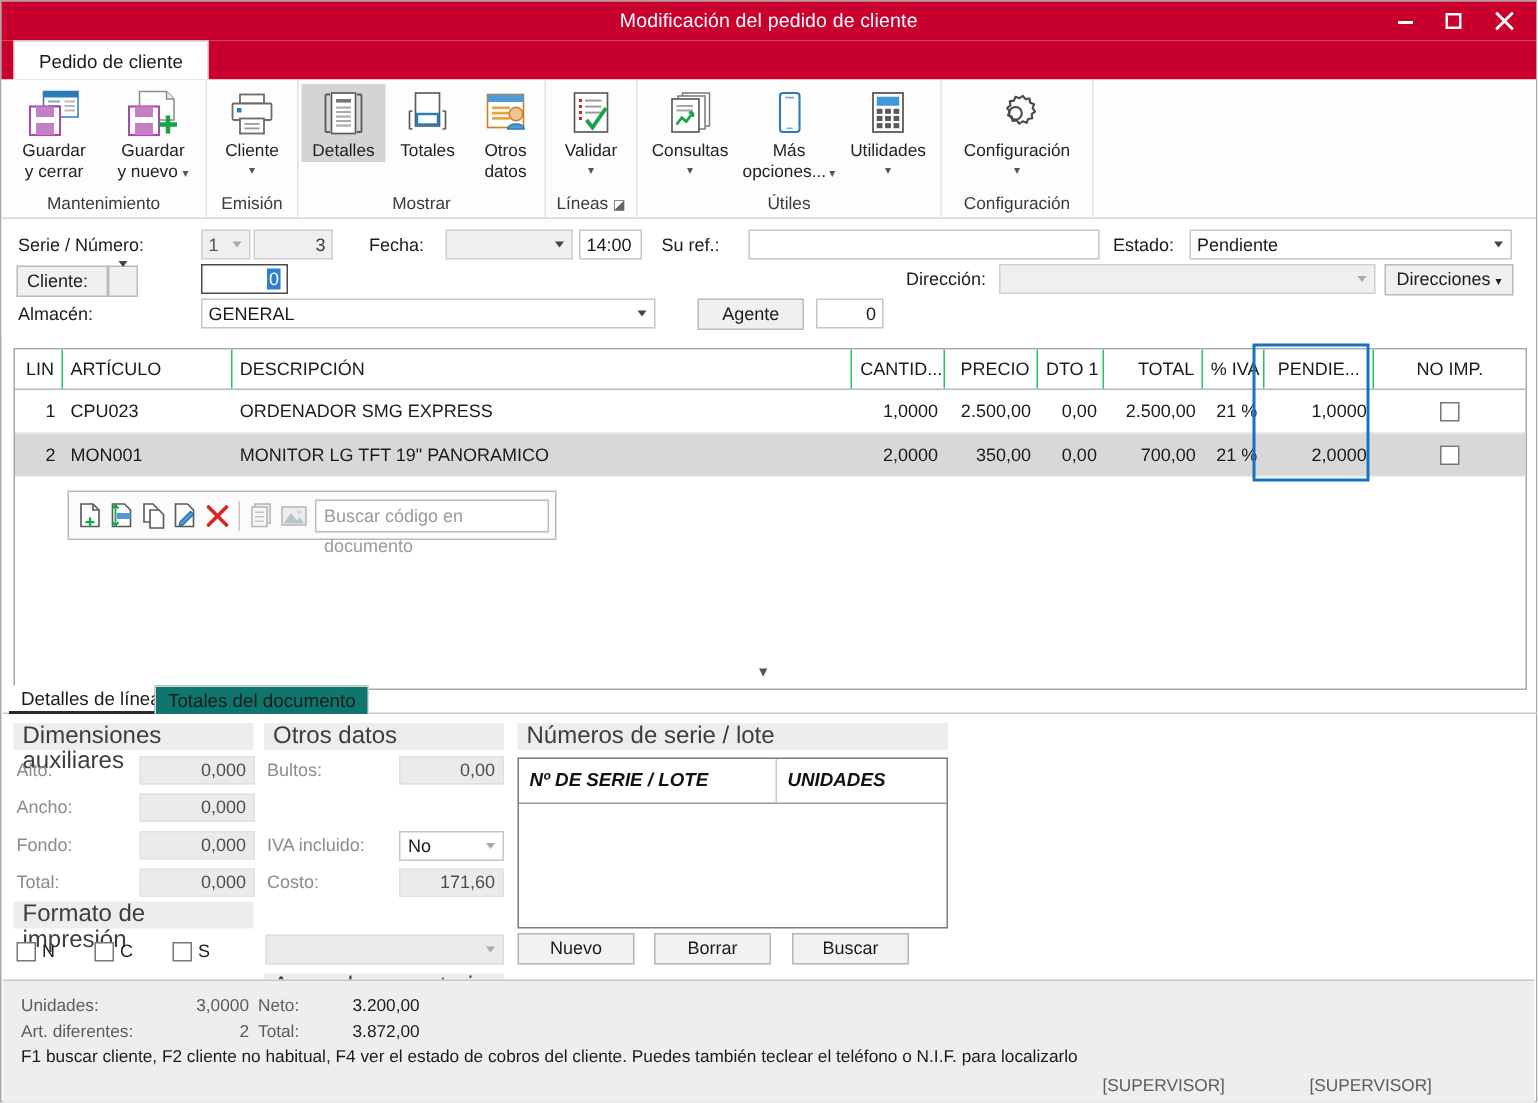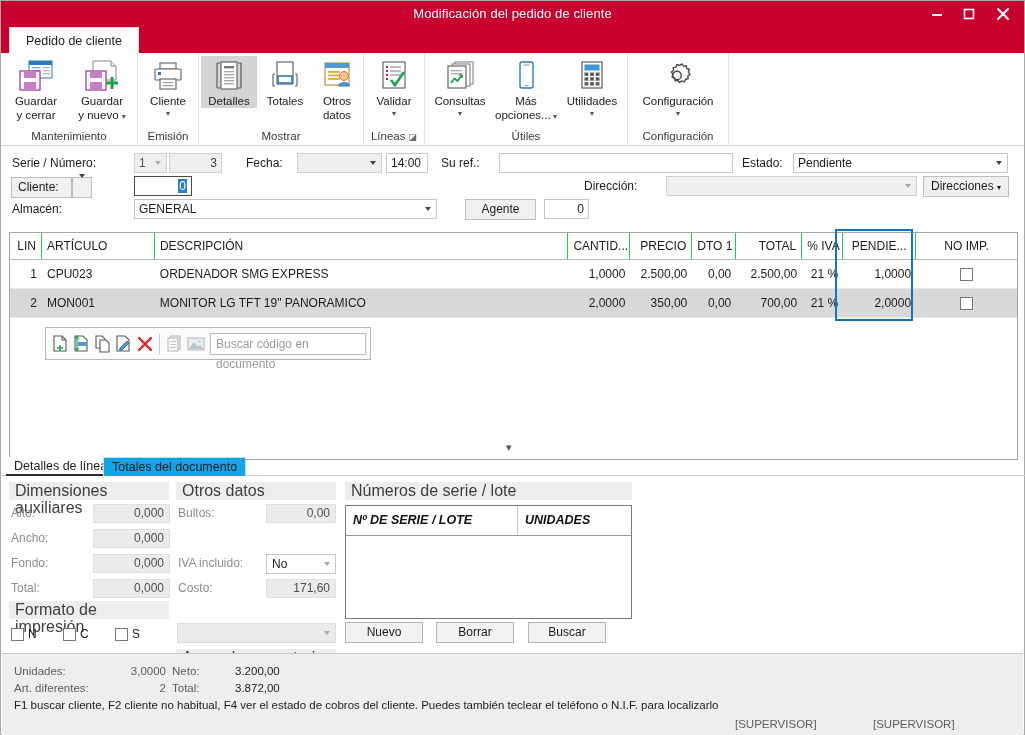--- a/index.html
+++ b/index.html
@@ -270,21 +270,21 @@
   .btab {
     position: absolute; top: 0;
     height: 19px; line-height: 18px;
     font-size: 12.5px;
     padding: 0 8px;
     color: #1b1b1b;
     background: #fff;
     cursor: default;
   }
   .btab.sel { border-bottom: 2px solid #2b2b2b; font-weight: 400; }
-  .btab.unsel { border: 1px solid #d6d6d6; border-bottom: none; background: #0ea5e9; }
+  .btab.unsel { border: 1px solid #d6d6d6; border-bottom: none; background: #0f766e; }
 
   
   .secthdr {
     position: absolute;
     height: 18px; line-height: 17px;
     background: #ededed;
     color: #3d3d3d;
     font-size: 16px;
     padding-left: 6px;
   }
@@ -631,21 +631,21 @@
           <i class="arw-tri"></i>
         </span>
     </div>
 
     <div class="btn lft" style="left:10px; top:31px; width:61px;">Cliente:</div>
     <div class="btn" style="left:71px; top:31px; width:20px;">
       <span style="display:inline-block;transform:translateY(-2px)"><i class="arw-tri"></i></span>
     </div>
     <div class="fld focused num" style="left:133px; top:30px; width:58px;"><span class="sel">0</span></div>
 
-    <div class="lab" style="left:583px; top:31px;">Dirección:</div>
+    <div class="lab" style="left:603px; top:31px;">Dirección:</div>
     <div class="combo ro" style="left:665px; top:30px; width:251px;">
       <span class="val"></span>
       <span class="arw">
           <i class="arw-tri dim"></i>
         </span>
     </div>
     <div class="btn" style="left:922px; top:30px; width:86px;">
       <span>Direcciones</span>
       <span style="font-size:8px">▾</span>
     </div>

